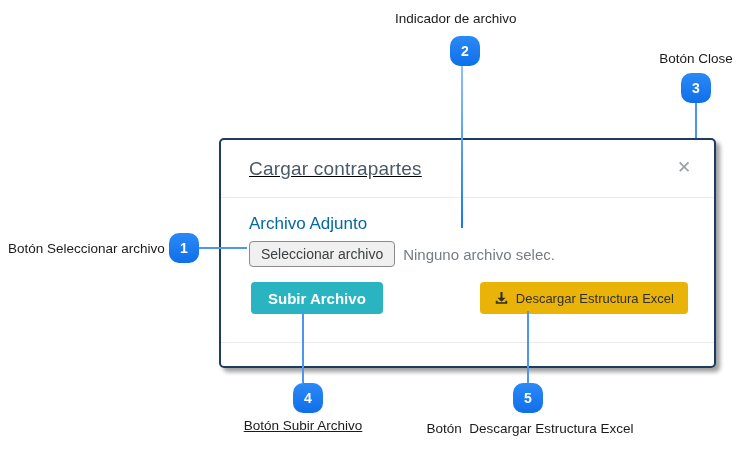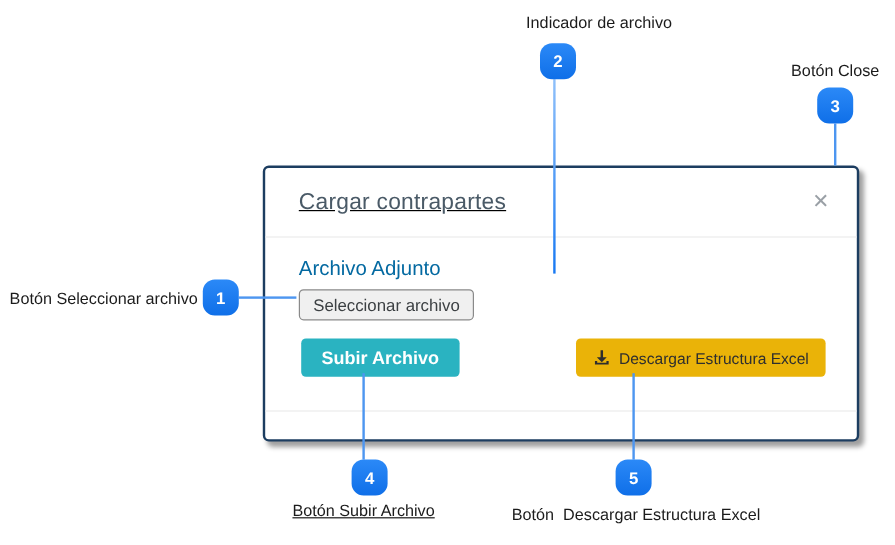--- a/index.html
+++ b/index.html
@@ -151,21 +151,21 @@
   .cline.v { width: 2px; }
   .cline.h { height: 2px; }
 
   #badge-1 { left: 169px; top: 233px; }
   #badge-2 { left: 450px; top: 36px; }
   #badge-3 { left: 681px; top: 73px; }
   #badge-4 { left: 293px; top: 383px; }
   #badge-5 { left: 513px; top: 383px; }
 
   #label-1 { left: 8px;  top: 241px; width: 154px; text-align: left; }
-  #label-2 { left: 395px; top: 11px;  width: 165px; text-align: right; }
+  #label-2 { left: 395px; top: 11px;  width: 165px; text-align: left; }
   #label-3 { left: 646px; top: 51px;  width: 100px; text-align: center; }
   #label-4 { left: 240px; top: 418px; width: 126px; text-align: center; text-decoration: underline; }
   #label-5 { left: 420px; top: 421px; width: 220px; text-align: center; }
 
   #line-1 { left: 199px; top: 247px; width: 48px; }
   #line-2 { left: 461px; top: 66px;  height: 162px; background: linear-gradient(180deg, #8fc0fa 0%, #1778f2 100%); }
   #line-3 { left: 695px; top: 103px; height: 35px; }
   #line-4 { left: 302px; top: 311px; height: 72px; }
   #line-5 { left: 527px; top: 311px; height: 72px; }
 </style>
@@ -176,20 +176,21 @@
   <div class="modal-header">
     <div class="modal-title">Cargar contrapartes</div>
     <button class="modal-close">
       <span>✕</span>
     </button>
   </div>
   <div class="modal-body">
     <div class="file-label">Archivo Adjunto</div>
     <div class="file-row">
       <button class="file-button">Seleccionar archivo</button>
+      <span class="file-status">Ninguno archivo selec.</span>
     </div>
     <div class="buttons-row">
       <button class="btn-upload">Subir Archivo</button>
       <button class="btn-download">
         <span style="display:inline-flex;">
           <svg width="15" height="15" viewBox="0 0 16 16" fill="#2e2e2e" aria-hidden="true">
             <path d="M6.9 1h2.2v6.1h3.3L8 11.5 3.6 7.1h3.3z"></path>
             <path d="M1.9 10.4h2v1.6h8.2v-1.6h2v3.3H1.9z"></path>
           </svg>
         </span>

